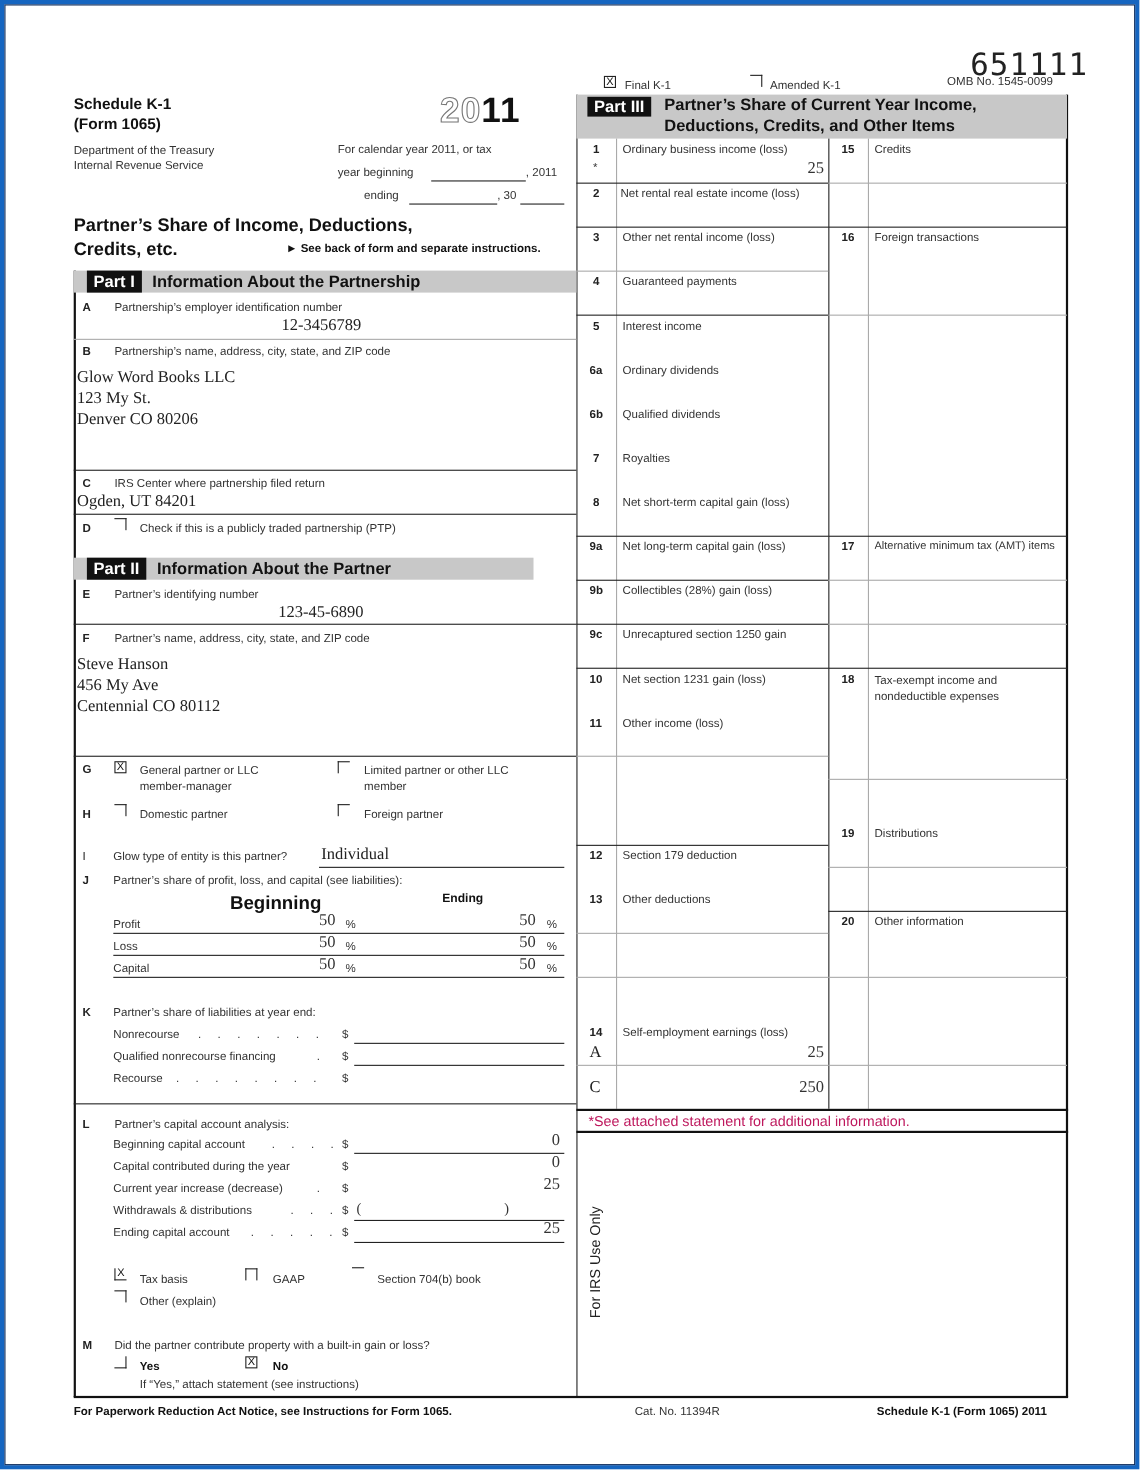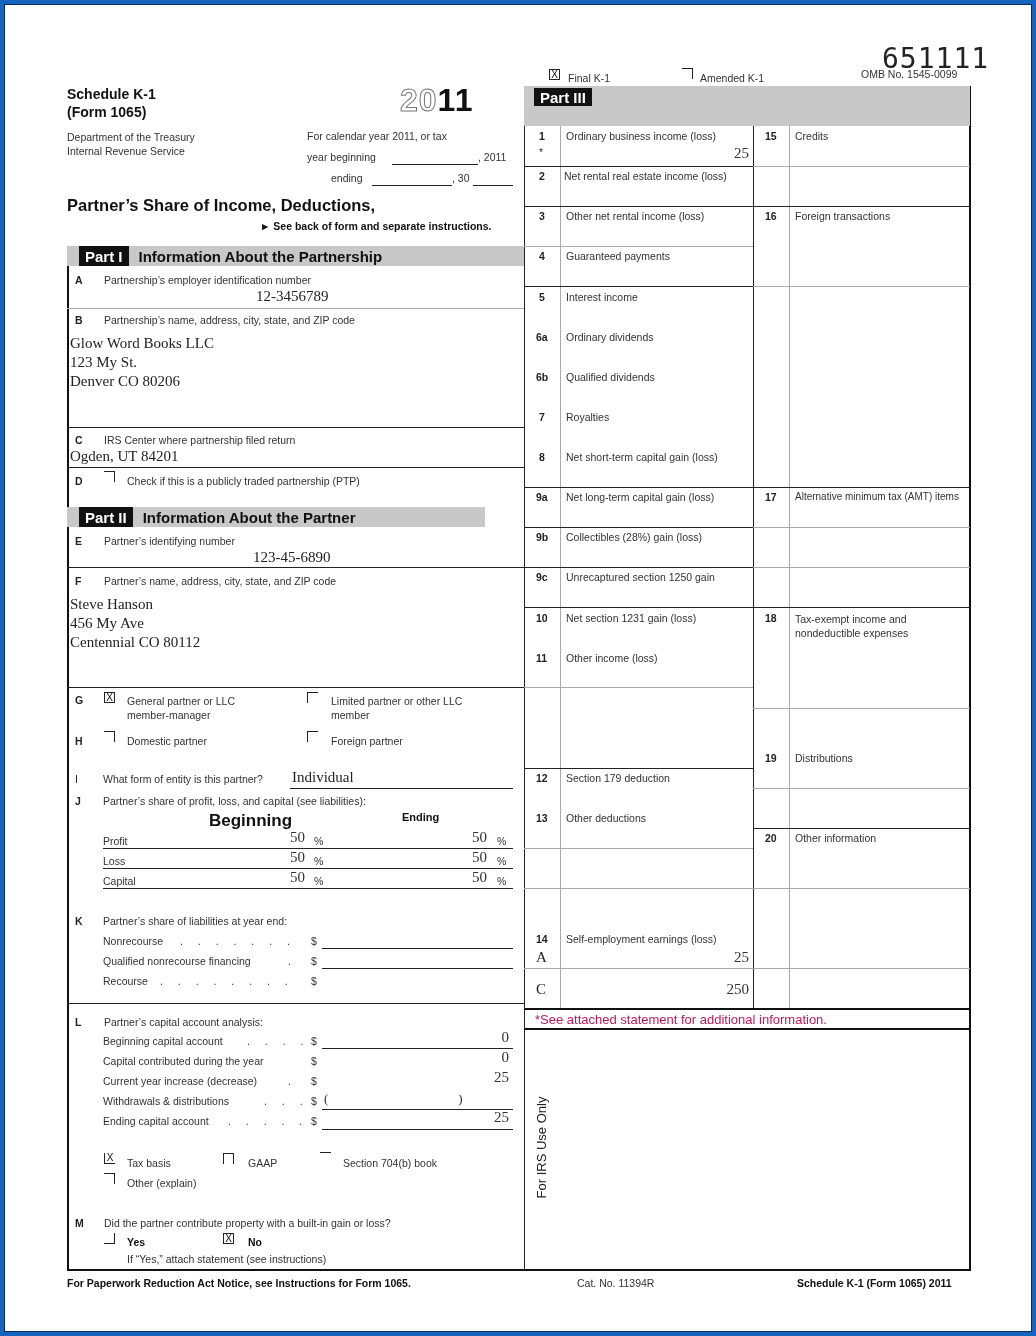--- a/index.html
+++ b/index.html
@@ -69,20 +69,21 @@
 <div class="abs sm" style="left:307px;top:151px;">year beginning</div>
 <div class="hline" style="left:392px;top:164px;width:86px;"></div>
 <div class="abs sm" style="left:478px;top:151px;">, 2011</div>
 <div class="abs sm" style="left:331px;top:172px;">ending</div>
 <div class="hline" style="left:372px;top:185px;width:80px;"></div>
 <div class="abs sm" style="left:452px;top:172px;">, 30</div>
 <div class="hline" style="left:473px;top:185px;width:40px;"></div>
 
 <div class="abs b" style="left:67px;top:194px;font-size:16.5px;line-height:22px;">
   <div>Partner’s Share of Income, Deductions,</div>
+  <div>Credits, etc.</div>
 </div>
 <div class="abs b" style="left:260px;top:220px;font-size:10.5px;">► See back of form and separate instructions.</div>
 
 <div class="abs" style="left:882px;top:42px;font-size:28px;font-family:'DejaVu Sans Mono','Liberation Mono',monospace;letter-spacing:1px;color:#222;">651111</div>
 <div class="abs sm" style="left:861px;top:68px;">OMB No. 1545-0099</div>
 <div class="chk" style="left:549px;top:69px;">X</div>
 <div class="abs sm" style="left:568px;top:72px;">Final K-1</div>
 <div class="chk open" style="left:682px;top:68px;"></div>
 <div class="abs sm" style="left:700px;top:72px;">Amended K-1</div>
 
@@ -150,21 +151,21 @@
   <div>member</div>
 </div>
 
 <span class="letter" style="left:75px;top:735px;">H</span>
 <div class="chk open" style="left:104px;top:731px;"></div>
 <span class="abs sm" style="left:127px;top:735px;">Domestic partner</span>
 <div class="chk openl" style="left:307px;top:731px;"></div>
 <span class="abs sm" style="left:331px;top:735px;">Foreign partner</span>
 
 <span class="letter" style="left:75px;top:773px;font-weight:normal;">I</span>
-<span class="abs sm" style="left:103px;top:773px;">What form of entity is this partner?</span>
+<span class="abs sm" style="left:103px;top:773px;">Glow type of entity is this partner?</span>
 <span class="abs hand" style="left:292px;top:769px;">Individual</span>
 <div class="hline" style="left:290px;top:788px;width:223px;"></div>
 
 <span class="letter" style="left:75px;top:795px;">J</span>
 <span class="abs sm" style="left:103px;top:795px;">Partner’s share of profit, loss, and capital (see liabilities):</span>
 <span class="abs b" style="left:191px;top:811px;font-size:17px;padding-left:18px;">Beginning</span>
 <span class="abs b" style="left:402px;top:811px;font-size:11px;">Ending</span>
 
 <div>
   <span class="abs sm" style="left:103px;top:835px;">Profit</span>
@@ -264,20 +265,24 @@
 <span class="letter" style="left:75px;top:1217px;">M</span>
 <span class="abs sm" style="left:104px;top:1217px;">Did the partner contribute property with a built-in gain or loss?</span>
 <div class="chk" style="left:104px;top:1233px;border-top:none;border-left:none;"></div>
 <span class="abs b" style="left:127px;top:1236px;font-size:10.5px;">Yes</span>
 <div class="chk" style="left:223px;top:1233px;">X</div>
 <span class="abs b" style="left:248px;top:1236px;font-size:10.5px;">No</span>
 <span class="abs sm" style="left:127px;top:1253px;">If “Yes,” attach statement (see instructions)</span>
 
 <div class="partbar" style="left:524px;top:86px;width:446px;height:40px;align-items:flex-start;">
   <span class="parttag" style="margin-left:10px;margin-top:2px;height:18px;">Part III</span>
+  <div class="parttitle" style="margin-left:12px;line-height:19px;margin-top:0px;">
+    <div>Partner’s Share of Current Year Income,</div>
+    <div>Deductions, Credits, and Other Items</div>
+  </div>
 </div>
 
 <div class="vline light" style="left:560px;top:126px;height:882px;"></div>
 <div class="vline" style="left:753px;top:126px;height:882px;"></div>
 <div class="vline light" style="left:789px;top:126px;height:882px;"></div>
 
 <div class="hline" style="left:524px;top:166px;width:229px;"></div>
 <div class="hline" style="left:524px;top:206px;width:229px;"></div>
 <div class="hline light" style="left:524px;top:246px;width:229px;"></div>
 <div class="hline" style="left:524px;top:286px;width:229px;"></div>

